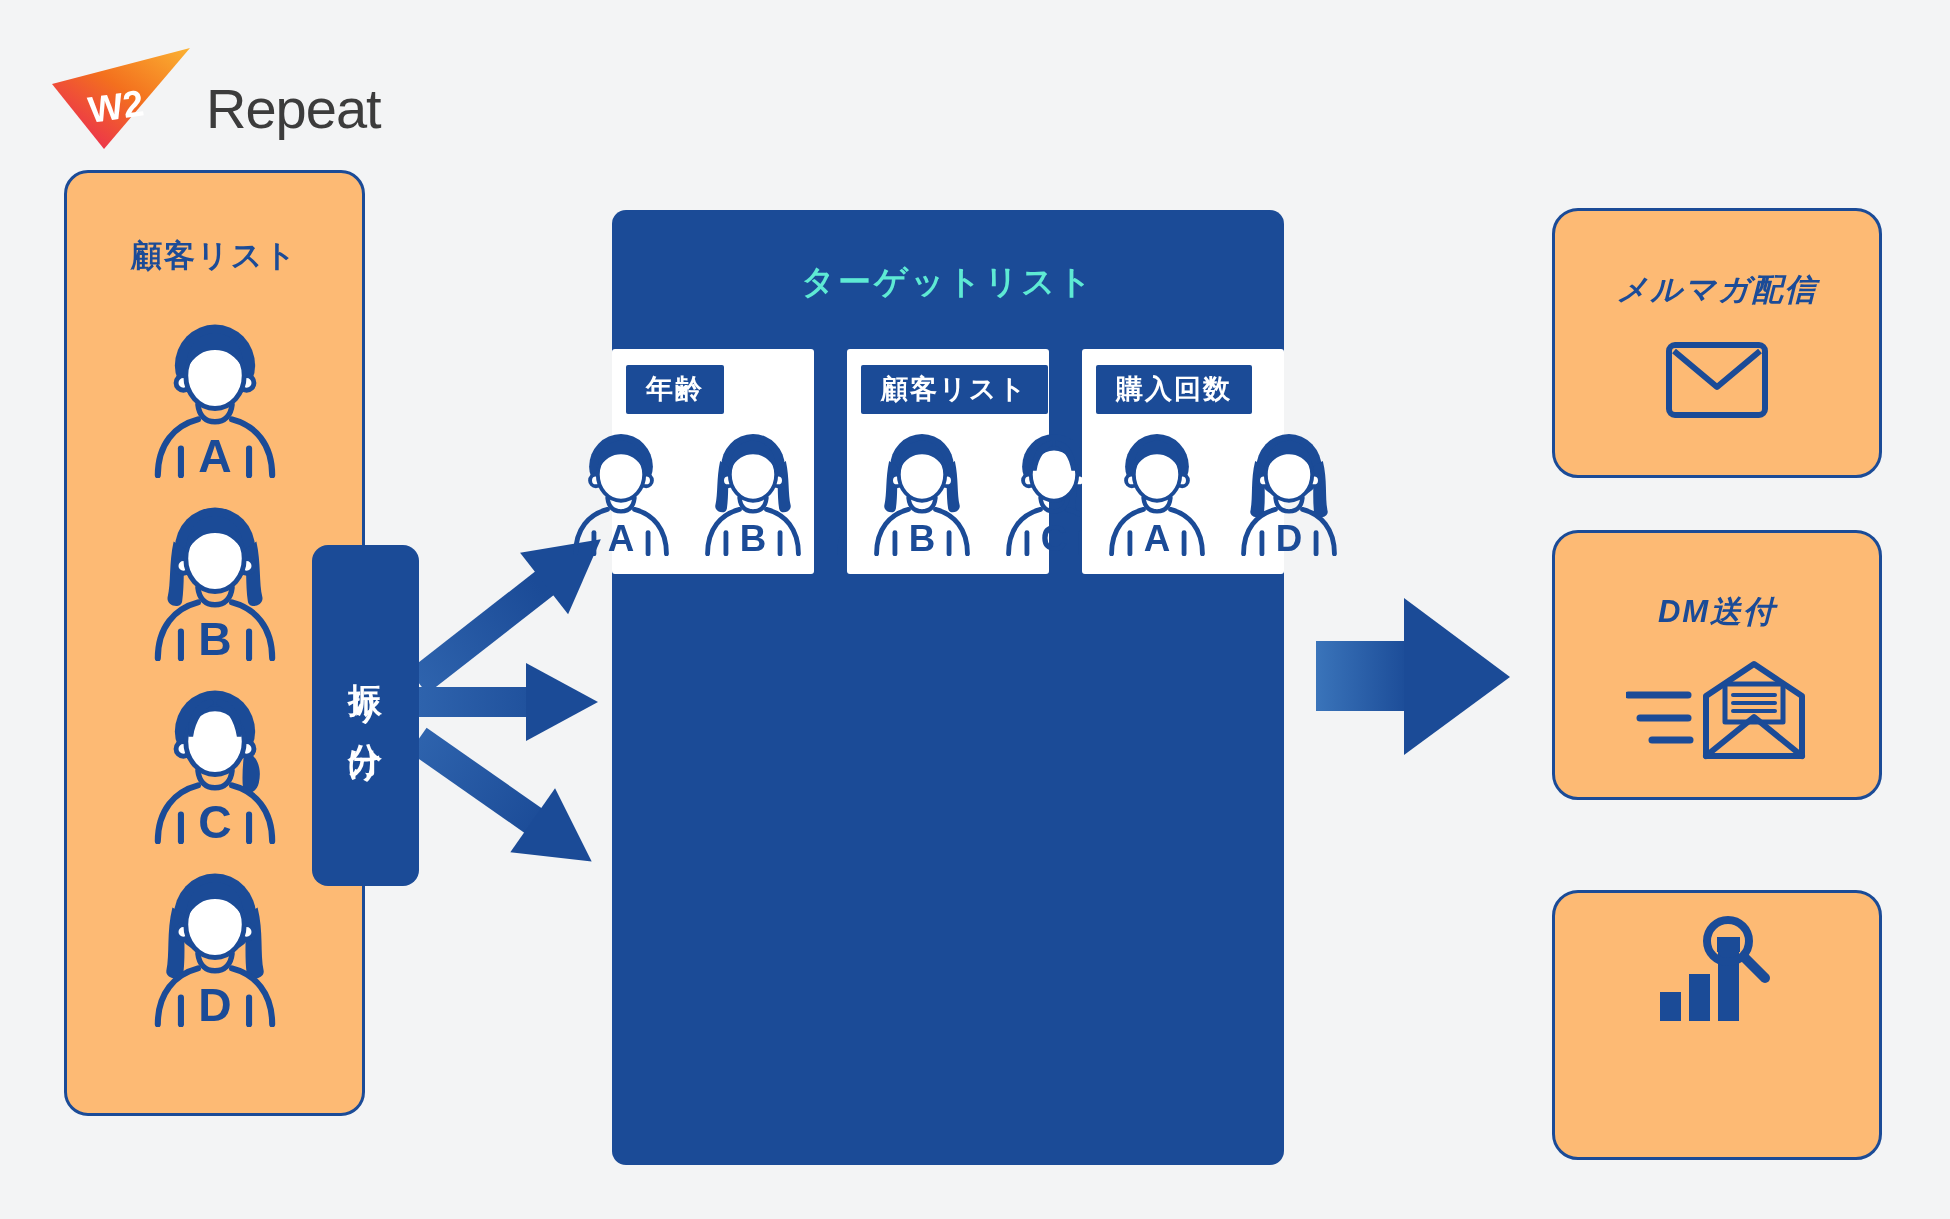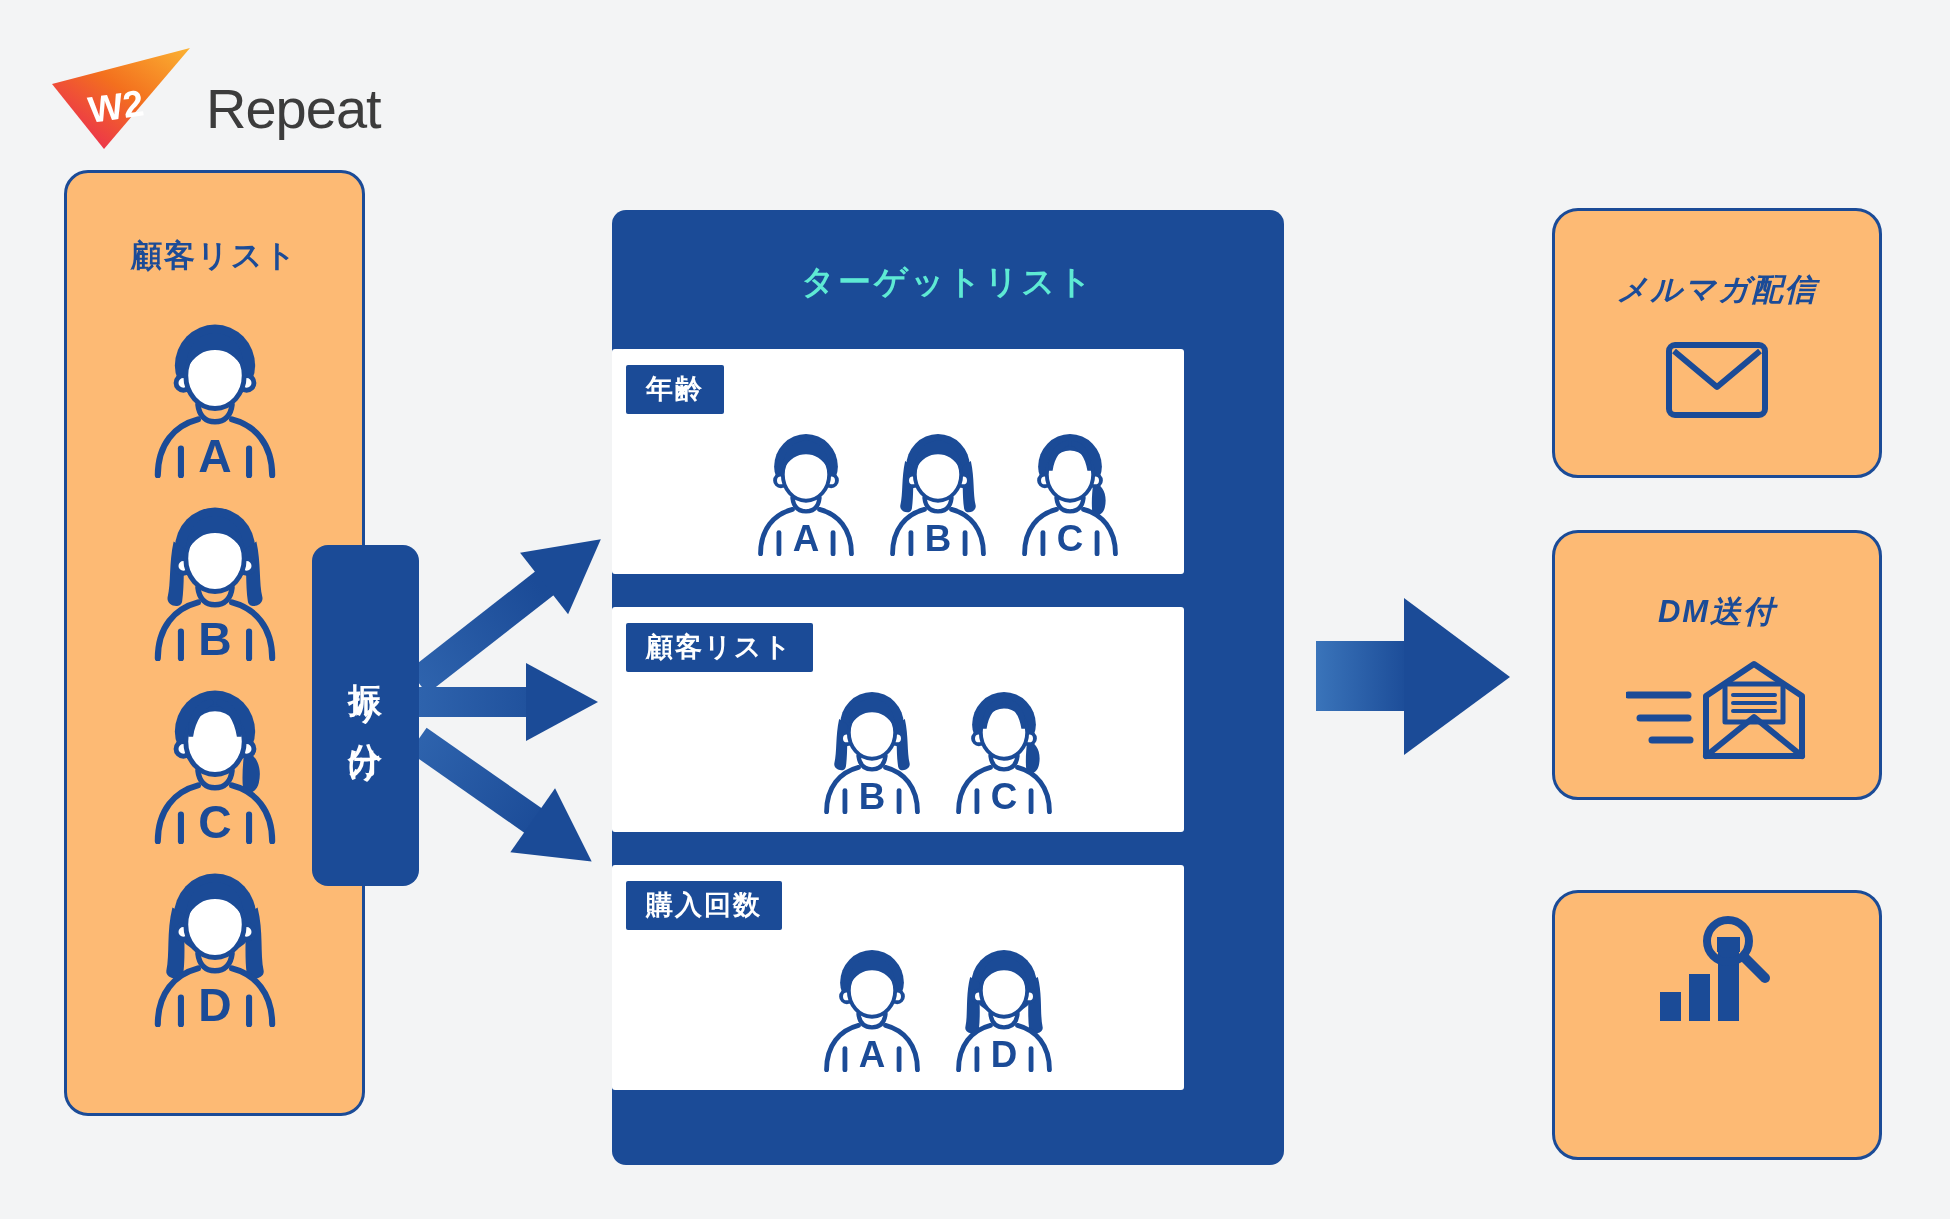--- a/index.html
+++ b/index.html
@@ -48,21 +48,21 @@
     color:#ffffff;font-size:34px;font-weight:700;letter-spacing:10px;
   }
   
   .fan-arrows{position:absolute;left:415px;top:430px;z-index:1;}
   
   .target-panel{
     position:absolute;left:612px;top:210px;width:672px;height:955px;
     background:#1b4b97;border-radius:14px;box-sizing:border-box;z-index:1;
   }
   .target-panel .panel-title{color:#5eead4;font-size:33px;letter-spacing:3px;padding-top:50px;}
-  .group-boxes{margin-top:44px;display:flex;flex-direction:column;gap:33px;}
+  .group-boxes{margin-top:44px;display:flex;flex-direction:row;align-items:center;gap:33px;}
   .group-box{
     position:relative;width:572px;height:225px;background:#ffffff;border-radius:3px;
   }
   .group-label{
     position:absolute;left:14px;top:16px;background:#1b4b97;color:#ffffff;
     font-size:27px;font-weight:700;letter-spacing:2px;padding:11px 20px;border-radius:2px;
     line-height:1;
   }
   .gpersons{
     position:absolute;left:0;right:0;bottom:14px;

